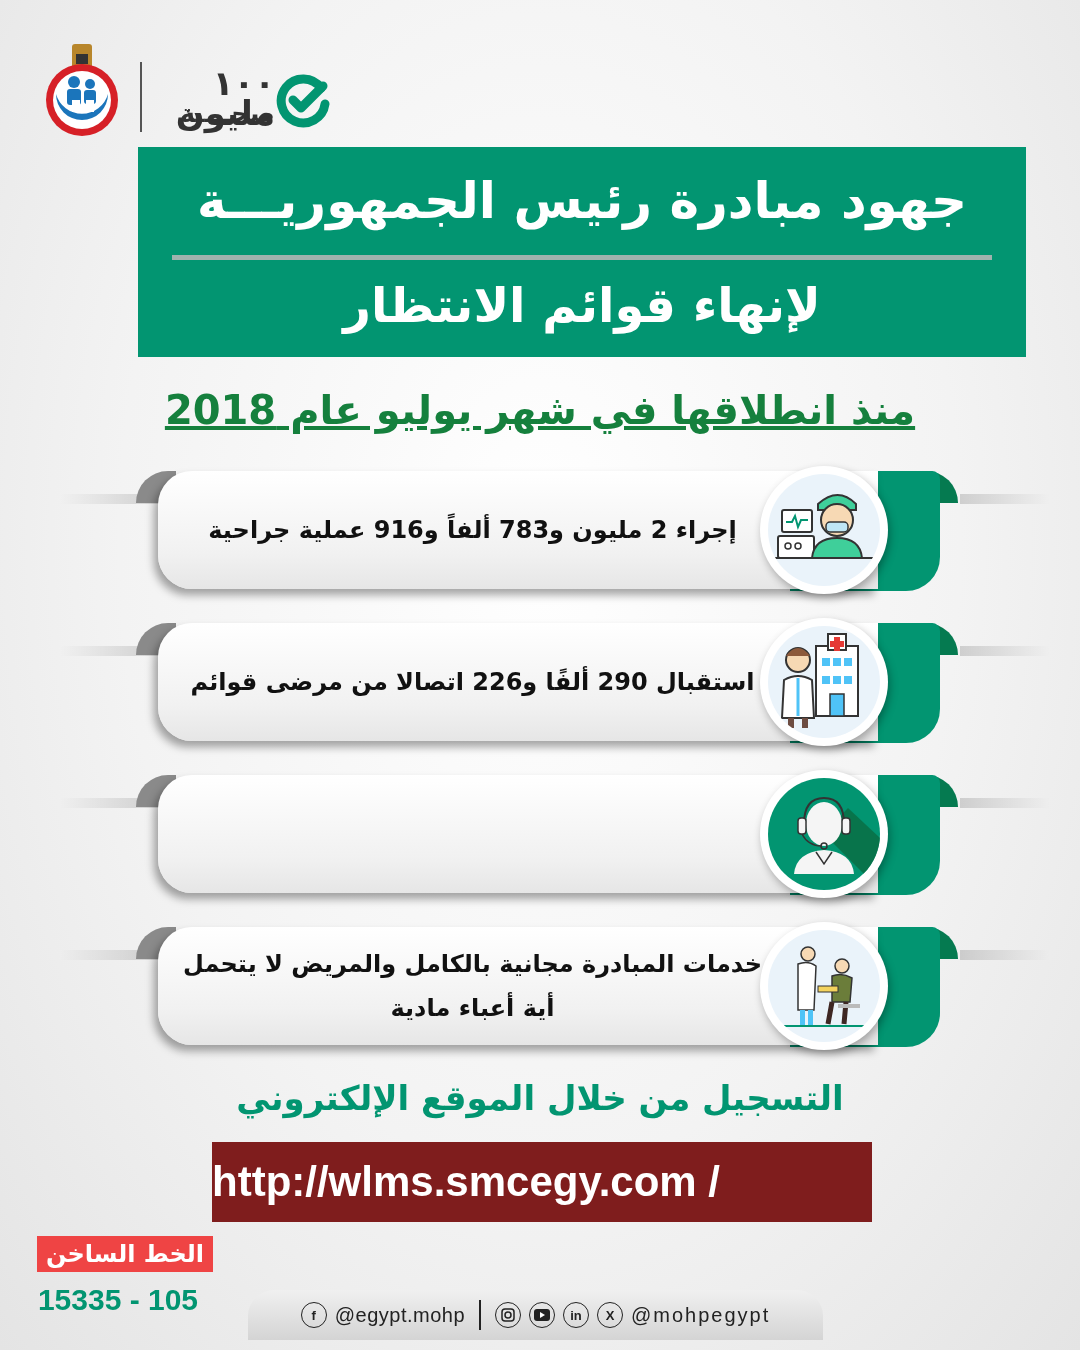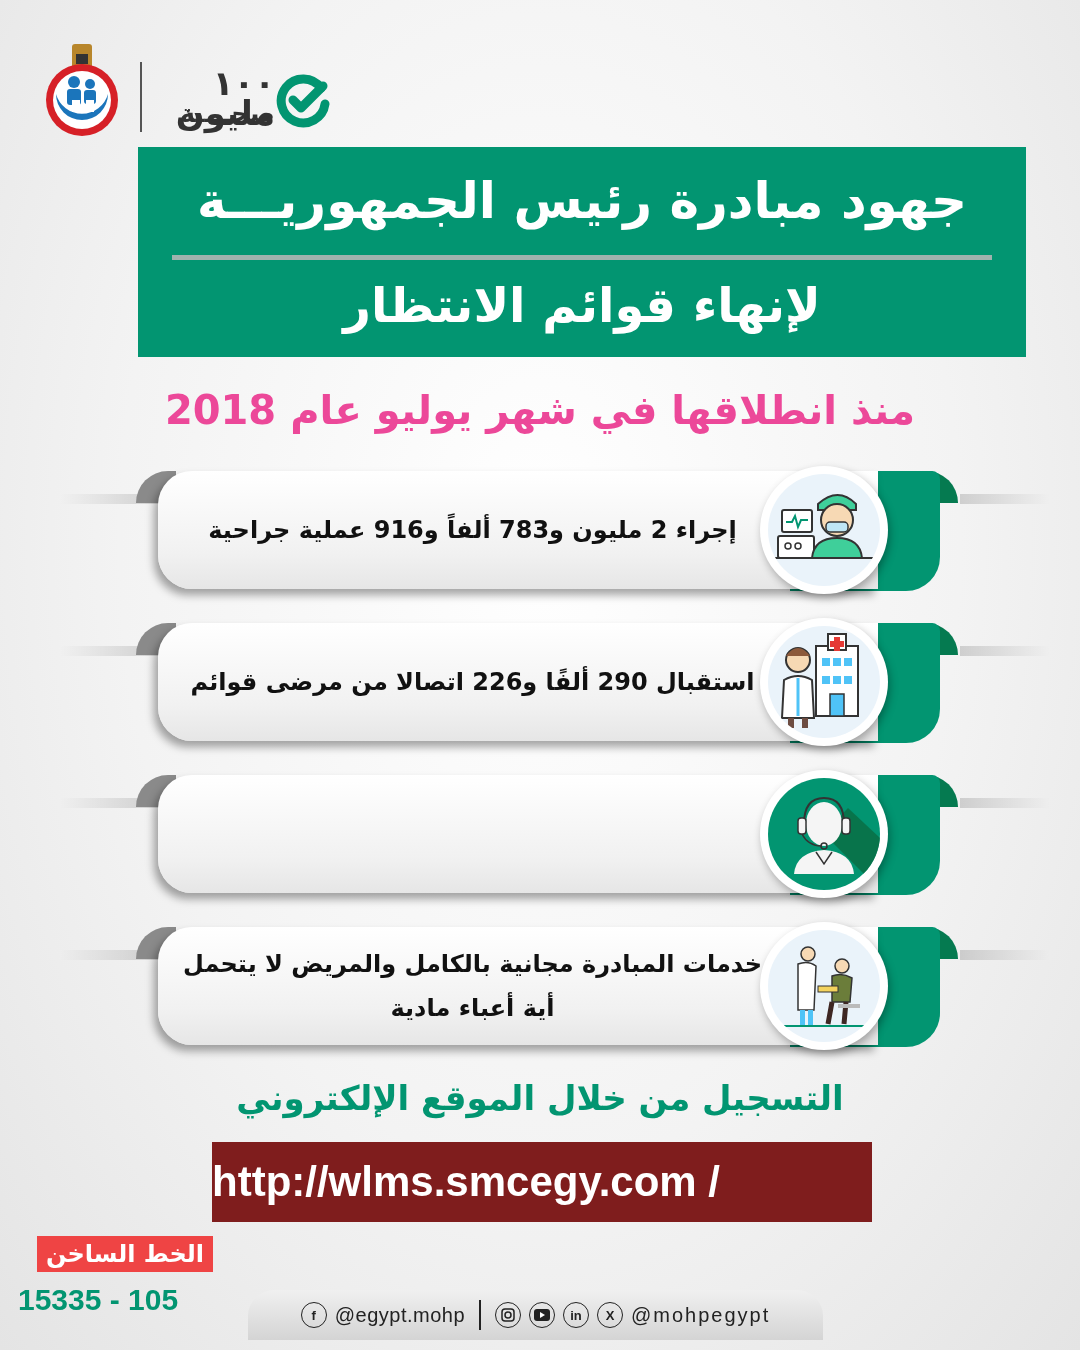--- a/index.html
+++ b/index.html
@@ -39,21 +39,21 @@
   .title-sep {
     position: absolute; left: 34px; right: 34px; top: 108px; height: 5px; background: #9fb3ae;
   }
   .title-line2 {
     position: absolute; top: 126px; left: 0; right: 0;
     font-size: 48px; font-weight: bold; line-height: 64px;
   }
 
   .since {
     position: absolute; left: 0; right: 0; top: 382px; text-align: center;
-    font-size: 40px; font-weight: bold; color: #ec4899; direction: rtl; line-height: 56px;
+    font-size: 40px; font-weight: bold; color: #15803d; direction: rtl; line-height: 56px; text-decoration: underline;
   }
 
   
   .card {
     position: absolute; left: 0; width: 1080px; height: 130px;
   }
   .card .strip-left {
     position: absolute; left: 60px; top: 28px; width: 120px; height: 10px;
     background: linear-gradient(to right, rgba(0,0,0,0) 0%, rgba(0,0,0,0.18) 100%);
   }
@@ -107,21 +107,21 @@
     font-family: "Liberation Sans", sans-serif;
   }
 
   
   .hotline-label {
     position: absolute; left: 37px; top: 1236px; width: 176px; height: 36px;
     background: #ef4444; color: #fff; text-align: center; direction: rtl;
     font-size: 24px; font-weight: bold; line-height: 36px;
   }
   .hotline-number {
-    position: absolute; left: 18px; top: 1280px; width: 200px; text-align: left;
+    position: absolute; left: 18px; top: 1280px; width: 200px; text-align: center;
     font-size: 30px; font-weight: bold; color: #029571; line-height: 40px;
     font-family: "Liberation Sans", sans-serif;
   }
 
   
   .social {
     position: absolute; left: 248px; top: 1290px; width: 575px; height: 50px;
     background: linear-gradient(to bottom, #f0f0f0 0%, #d4d4d4 100%);
     border-radius: 26px 26px 0 0;
     display: flex; align-items: center; justify-content: center; gap: 8px;

